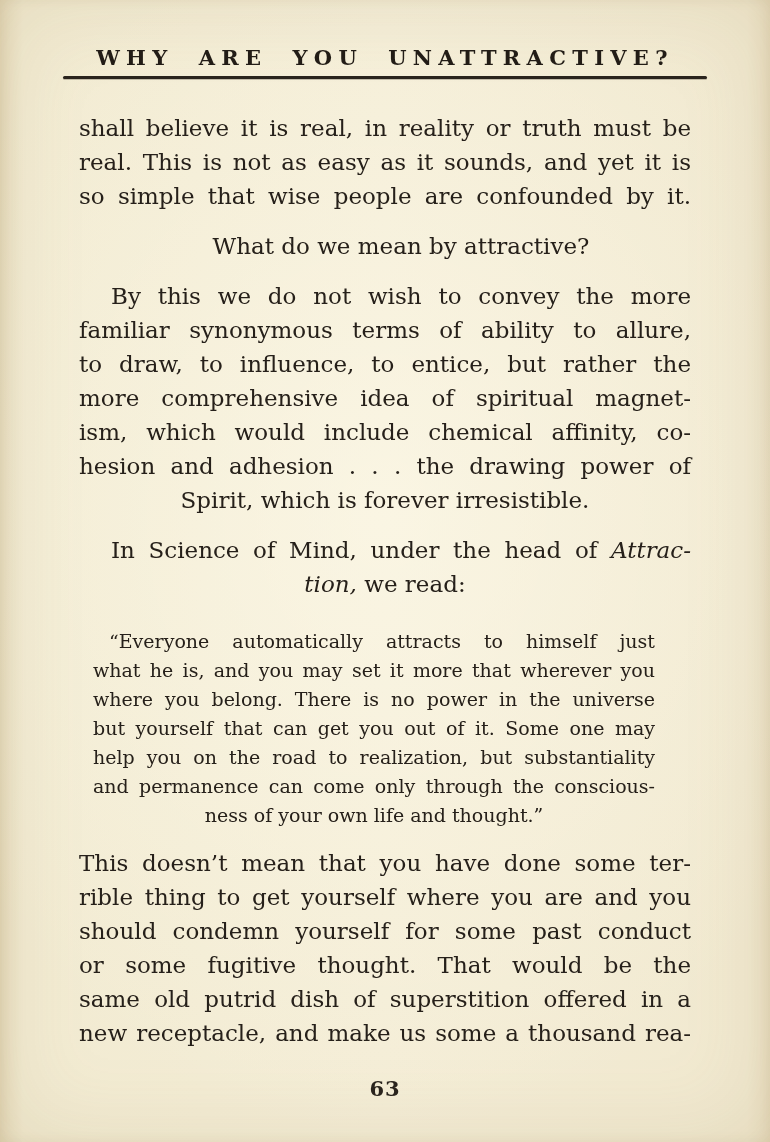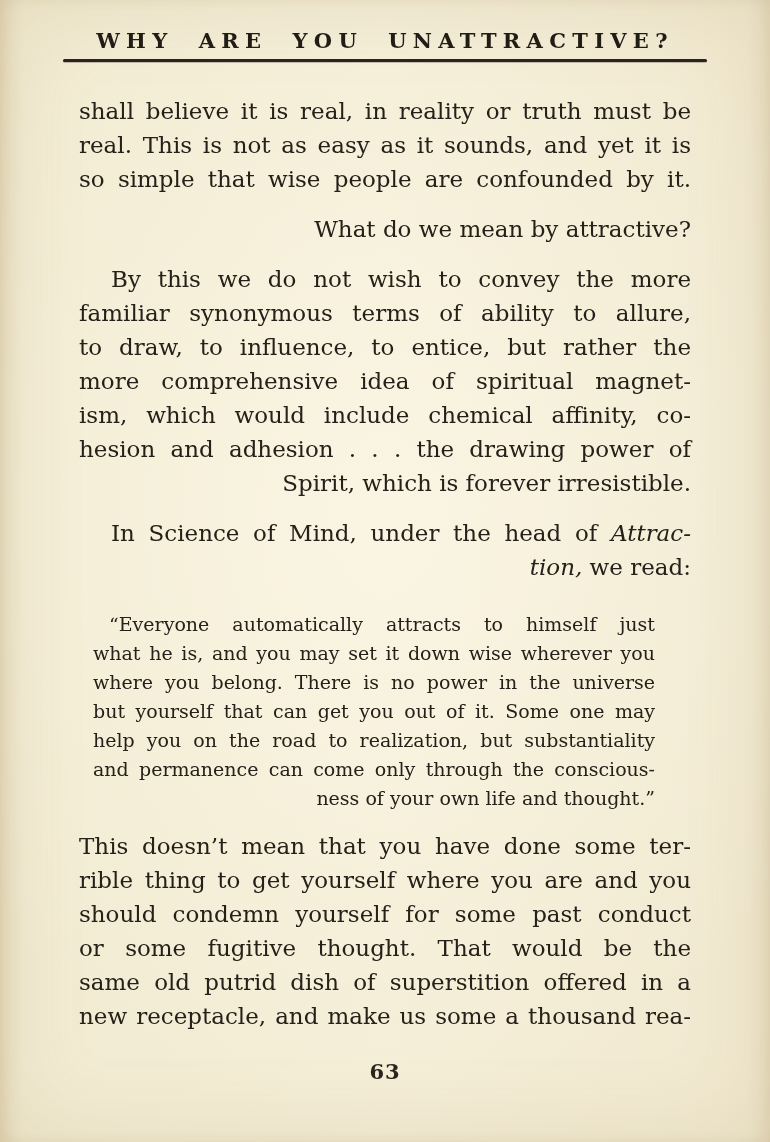--- a/index.html
+++ b/index.html
@@ -7,21 +7,21 @@
     padding: 0;
     width: 770px;
     height: 1142px;
     overflow: hidden;
   }
   .page {
     position: relative;
     width: 770px;
     height: 1142px;
     box-sizing: border-box;
-    padding-top: 28px;
+    padding-top: 45px;
     background-color: #f2ebd2;
     background-image:
       radial-gradient(ellipse 120% 100% at 50% 45%, rgba(255,252,238,0.55) 0%, rgba(255,252,238,0) 55%),
       linear-gradient(90deg, #e7dcbe 0%, #f2ebd2 3%, #f4edd6 50%, #f1e9d0 97%, #eadfc3 100%),
       linear-gradient(180deg, #f0e8cd 0%, #f4edd6 8%, #f4edd6 90%, #efe6c9 100%);
     box-shadow: inset 0 0 90px rgba(140,110,55,0.14), inset 0 0 12px rgba(140,110,55,0.10);
     font-family: "DejaVu Serif", "Liberation Serif", serif;
     color: #26201a;
   }
   .running-head {
@@ -42,21 +42,21 @@
     box-shadow: 0 1px 0 rgba(42,36,29,0.25);
   }
   .body-text {
     width: 644px;
     margin: 32px auto 0 auto;
     font-size: 23px;
     line-height: 34px;
     color: #26201a;
   }
   .para { margin: 16px; }
-  .para .line { text-align: right; }
+  .para .line { text-align: center; }
   .para .line.just {
     text-align: justify;
     text-align-last: justify;
     -moz-text-align-last: justify;
     text-justify: inter-word;
   }
   .para.indent .line:first-child { text-indent: 32px; }
   .para.quote {
     font-size: 19px;
     line-height: 29px;
@@ -95,21 +95,21 @@
         <div class="line just">ism, which would include chemical affinity, co-</div>
         <div class="line just">hesion and adhesion . . . the drawing power of</div>
         <div class="line">Spirit, which is forever irresistible.</div>
       </div>
       <div class="para normal indent">
         <div class="line just">In Science of Mind, under the head of <i>Attrac-</i></div>
         <div class="line"><i>tion,</i> we read:</div>
       </div>
       <div class="para quote indent">
         <div class="line just">“Everyone automatically attracts to himself just</div>
-        <div class="line just">what he is, and you may set it down wise wherever you</div>
+        <div class="line just">what he is, and you may set it more that wherever you</div>
         <div class="line just">where you belong. There is no power in the universe</div>
         <div class="line just">but yourself that can get you out of it. Some one may</div>
         <div class="line just">help you on the road to realization, but substantiality</div>
         <div class="line just">and permanence can come only through the conscious-</div>
         <div class="line">ness of your own life and thought.”</div>
       </div>
       <div class="para normal">
         <div class="line just">This doesn’t mean that you have done some ter-</div>
         <div class="line just">rible thing to get yourself where you are and you</div>
         <div class="line just">should condemn yourself for some past conduct</div>

